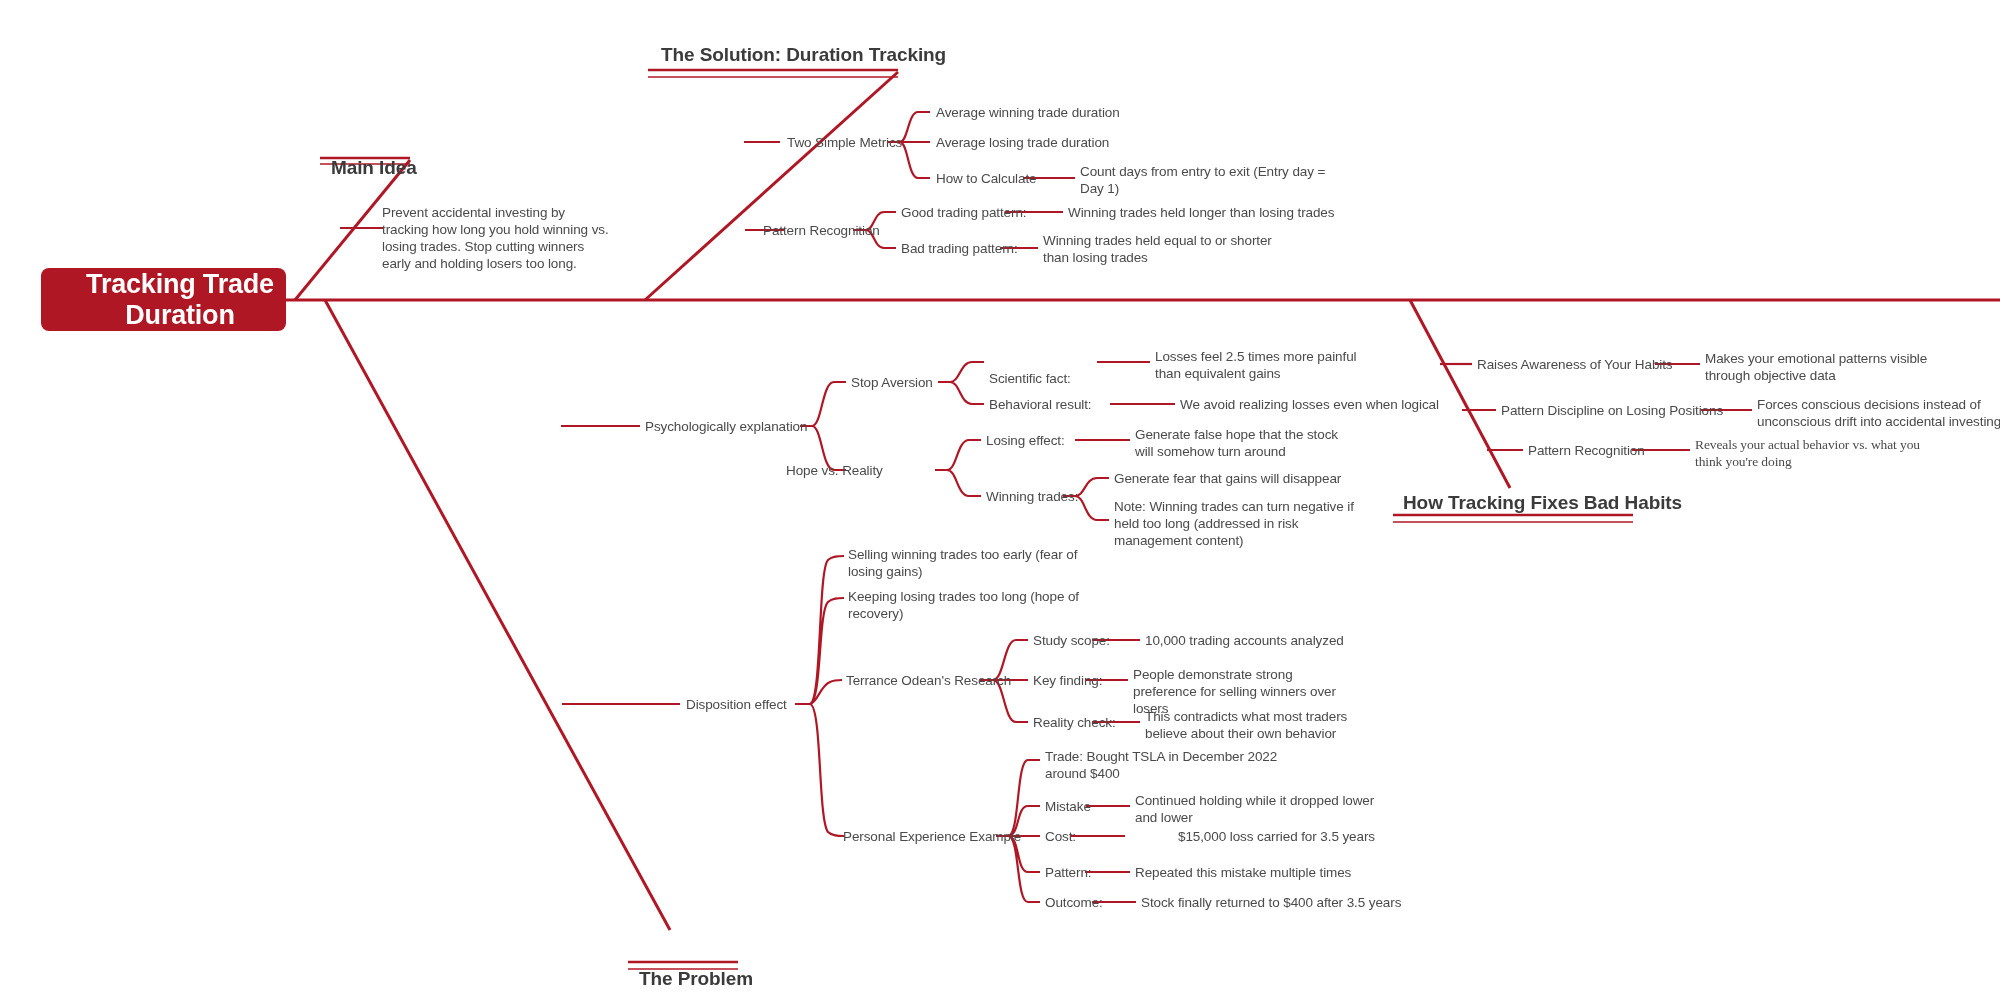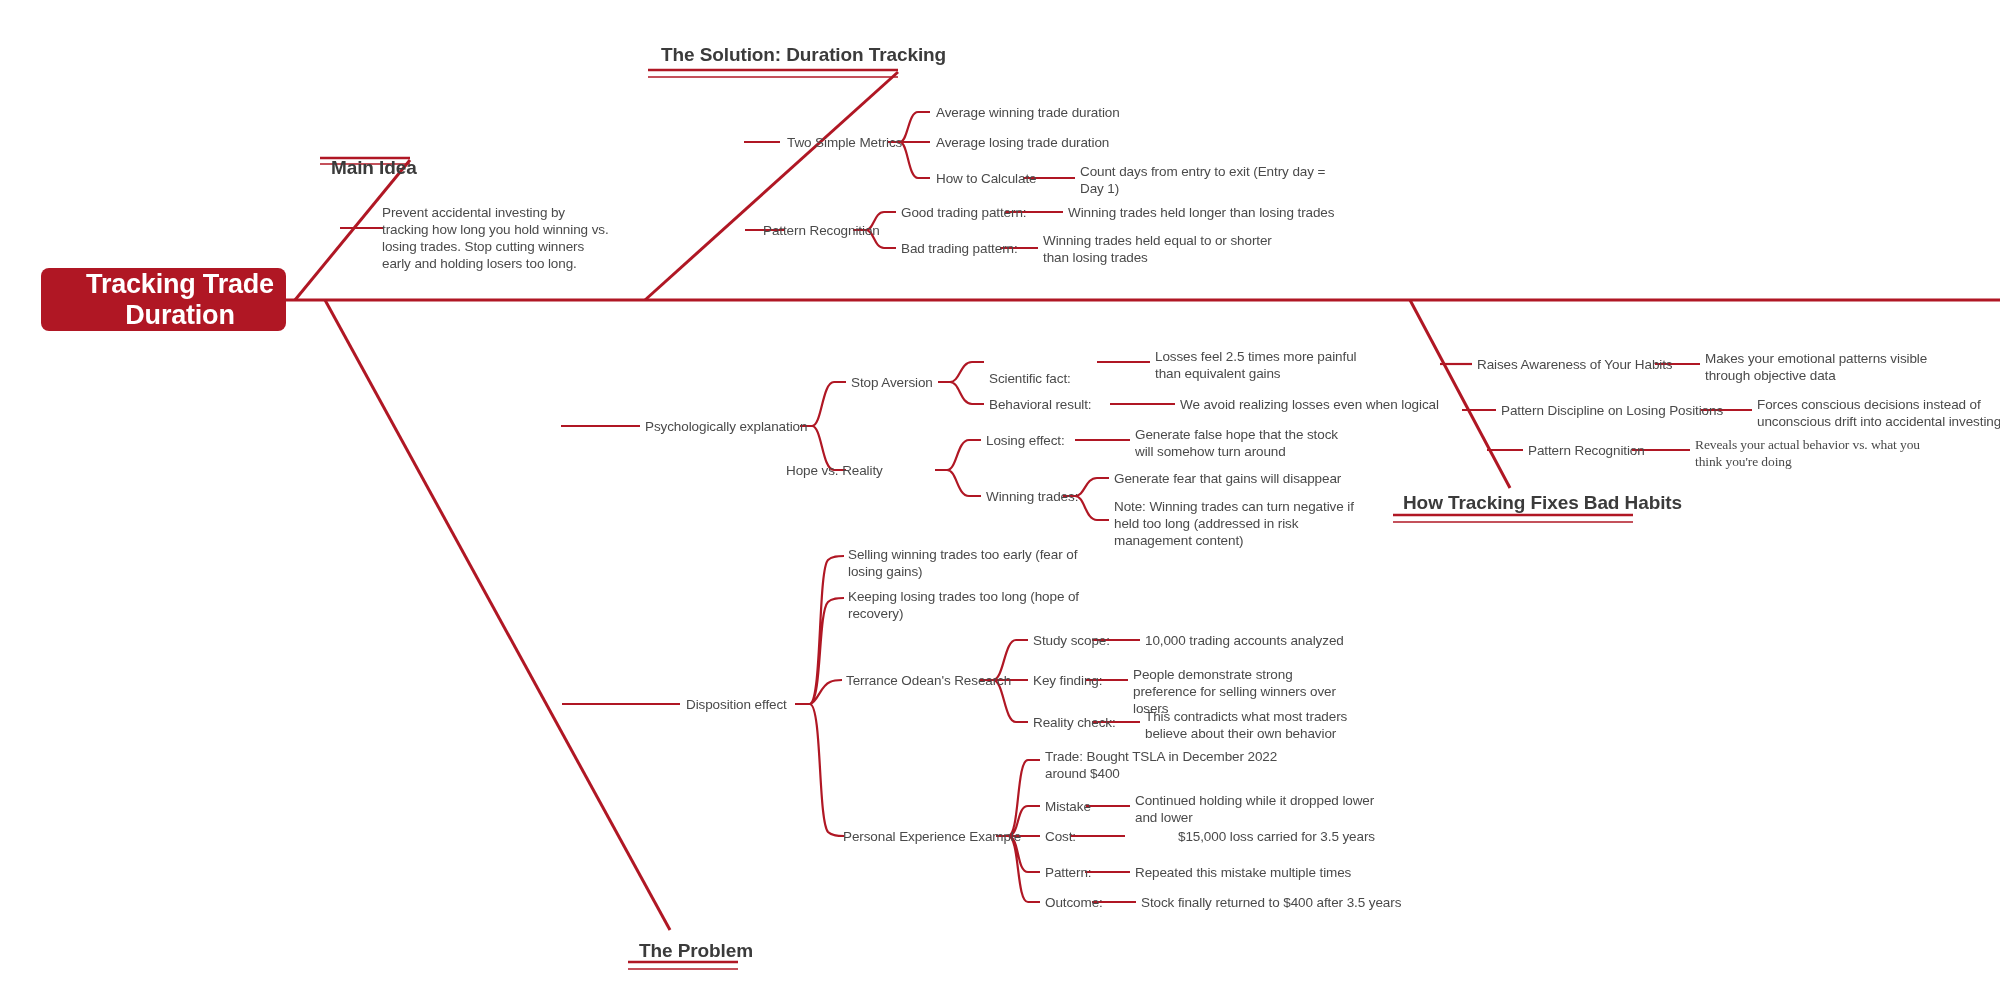--- a/index.html
+++ b/index.html
@@ -201,21 +201,21 @@
 <div class="node-label nowrap" style="left:1068px; top:204px;">
   <span>Winning trades held longer than losing trades</span>
 </div>
 <div class="node-label nowrap" style="left:901px; top:240px;">
   <span>Bad trading pattern:</span>
 </div>
 <div class="node-label" style="left:1043px; top:232px; width:235px;">
   <span>Winning trades held equal to or shorter than losing trades</span>
 </div>
 
-<div class="cat-label" style="left:639px; top:940px;">
+<div class="cat-label" style="left:639px; top:968px;">
   <span>The Problem</span>
 </div>
 
 <div class="node-label nowrap" style="left:645px; top:418px;">
   <span>Psychologically explanation</span>
 </div>
 <div class="node-label nowrap" style="left:851px; top:374px;">
   <span>Stop Aversion</span>
 </div>
 <div class="node-label nowrap" style="left:989px; top:370px;">

